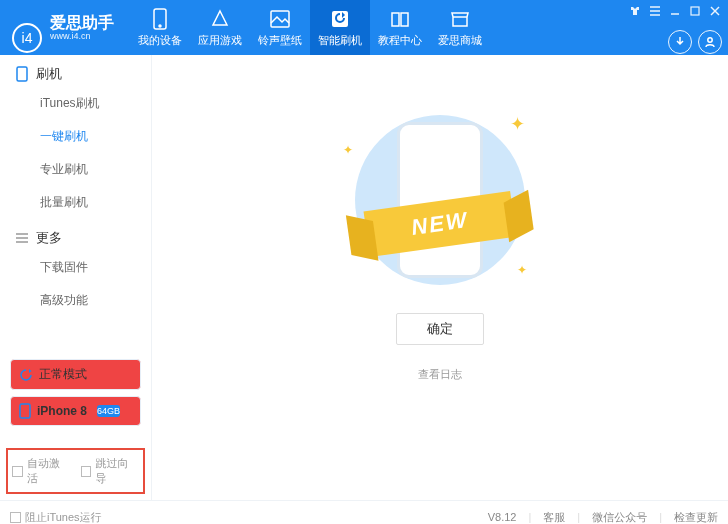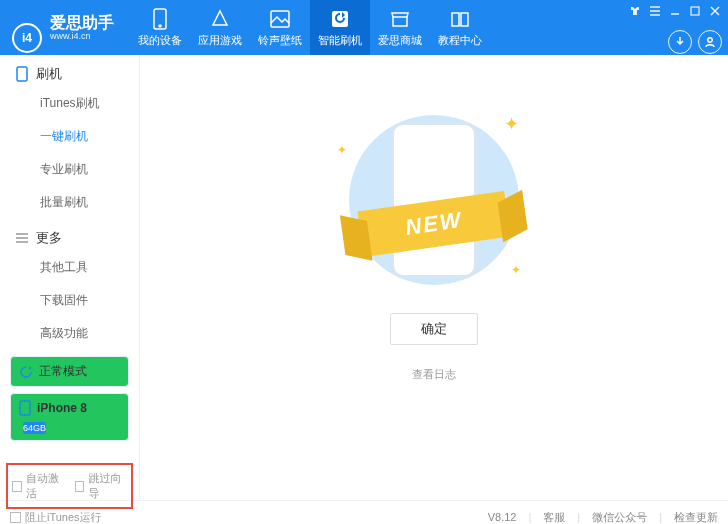--- a/index.html
+++ b/index.html
@@ -1,36 +1,36 @@
 <!DOCTYPE html>
 <html><head>
 <meta charset="utf-8">
 <style>
   * { box-sizing: border-box; margin: 0; padding: 0; user-select: none; }
   body { font-family: "Microsoft YaHei", Arial, sans-serif; background: #fff; overflow: hidden; width: 728px; height: 524px; }
   .topbar { height: 55px; background: #1e87f0; color: #fff; display: flex; align-items: stretch; }
   .logo { display: flex; align-items: center; padding: 0 16px 0 12px; gap: 8px; }
-  .logo-badge { width: 30px; height: 30px; border: 2px solid #fff; border-radius: 50%; display: flex; align-items: center; justify-content: center; font-weight: bold; font-size: 12px; margin-top: 21px; }
+  .logo-badge { width: 30px; height: 30px; border: 2px solid #fff; border-radius: 50%; display: flex; align-items: center; justify-content: center; font-weight: normal; font-size: 14px; margin-top: 21px; }
   .logo-text { font-size: 16px; font-weight: bold; line-height: 1; }
   .logo-url { font-size: 9px; opacity: .9; }
   .navs { display: flex; flex: 1; }
   .nav { width: 60px; display: flex; flex-direction: column; align-items: center; justify-content: center; gap: 3px; cursor: pointer; font-size: 11px; }
   .nav.active { background: #0b6cd4; }
   .nav-ico { width: 22px; height: 22px; display: flex; align-items: center; justify-content: center; }
   .top-right { display: flex; align-items: flex-start; padding: 4px 6px 0 0; gap: 6px; }
   .win-btn { width: 14px; height: 14px; display: flex; align-items: center; justify-content: center; cursor: pointer; font-size: 10px; opacity: .9; }
   .round-btn { width: 24px; height: 24px; border: 1.5px solid rgba(255,255,255,.9); border-radius: 50%; display: flex; align-items: center; justify-content: center; cursor: pointer; margin-top: 12px; margin-right: 6px; }
   .body { display: flex; height: calc(100% - 55px - 24px); }
-  .sidebar { width: 140px; background: #fff; border-right: 1px solid #eef2f6; display: flex; flex-direction: column; }
+  .sidebar { width: 152px; background: #fff; border-right: 1px solid #eef2f6; display: flex; flex-direction: column; }
   .sb-group { padding: 10px 14px 4px 14px; font-size: 13px; color: #333; display: flex; align-items: center; gap: 6px; }
   .sb-icon { color: #1e87f0; width: 16px; display: inline-flex; justify-content: center; }
   .sb-item { padding: 8px 14px 8px 40px; font-size: 12px; color: #666; cursor: pointer; }
   .sb-item.active { color: #1e87f0; }
   .sb-bottom { margin-top: auto; }
-  .mode, .device { margin: 6px 10px; padding: 6px 8px; border: 1px solid #e6eef7; border-radius: 4px; display: flex; align-items: center; gap: 6px; font-size: 12px; color: #333; background: #22c55e; }
+  .mode, .device { margin: 6px 10px; padding: 6px 8px; border: 1px solid #e6eef7; border-radius: 4px; display: flex; align-items: center; gap: 6px; font-size: 12px; color: #333; background: #ef4444; }
   .tag { display: inline-block; background: #1e87f0; color: #fff; font-size: 9px; padding: 1px 0; border-radius: 3px; margin-left: 4px; }
   .checks { display: flex; gap: 10px; margin: 24px 8px 8px 8px; padding: 6px 4px; outline: 2px solid #e74c3c; outline-offset: 0; }
   .chk { display: flex; align-items: center; gap: 4px; font-size: 11px; color: #999; }
   .chk-box { width: 11px; height: 11px; border: 1px solid #bbb; }
   .main { flex: 1; display: flex; flex-direction: column; align-items: center; justify-content: flex-start; padding-top: 50px; background: #fff; }
   .phone-wrap { position: relative; width: 250px; height: 190px; display: flex; align-items: center; justify-content: center; margin-bottom: 18px; }
   .circle { width: 170px; height: 170px; background: #cfe7fb; border-radius: 50%; position: absolute; }
   .phone { width: 86px; height: 156px; background: #fff; border: 3px solid #d9e6f2; border-radius: 12px; position: relative; z-index: 2; }
   .ribbon { position: absolute; width: 148px; height: 46px; background: #f8c93a; z-index: 3; transform: rotate(-8deg); top: 96px; display: flex; align-items: center; justify-content: center; color: #fff; font-weight: 900; font-size: 22px; letter-spacing: 2px; font-style: italic; }
   .ribbon::before, .ribbon::after { content: ""; position: absolute; top: 6px; width: 26px; height: 40px; background: #e7b21f; z-index: -1; }
@@ -89,32 +89,32 @@
             <rect x="2" y="2" width="16" height="16" rx="2"></rect>
             <path d="M10 5 A4 4 0 1 0 14 9" fill="none" stroke="#0b6cd4" stroke-width="2"></path>
             <path d="M12 3 L15 6 L12 9" fill="#0b6cd4"></path>
           </svg>
         </span>
       <span>智能刷机</span>
     </div>
     <div class="nav">
       <span class="nav-ico">
           <svg width="20" height="18" viewBox="0 0 20 18" fill="none" stroke="#fff" stroke-width="1.5">
+            <path d="M2 3 H9 V16 H2 Z M11 3 H18 V16 H11 Z"></path>
+          </svg>
+        </span>
+      <span>教程中心</span>
+    </div>
+    <div class="nav">
+      <span class="nav-ico">
+          <svg width="20" height="18" viewBox="0 0 20 18" fill="none" stroke="#fff" stroke-width="1.5">
             <path d="M3 7 H17 V16 H3 Z M2 3 H18 L17 7 H3 Z"></path>
           </svg>
         </span>
       <span>爱思商城</span>
-    </div>
-    <div class="nav">
-      <span class="nav-ico">
-          <svg width="20" height="18" viewBox="0 0 20 18" fill="none" stroke="#fff" stroke-width="1.5">
-            <path d="M2 3 H9 V16 H2 Z M11 3 H18 V16 H11 Z"></path>
-          </svg>
-        </span>
-      <span>教程中心</span>
     </div>
   </div>
   <div style="display:flex;flex-direction:column;align-items:flex-end;">
     <div class="top-right">
       <span class="win-btn">
           <svg width="12" height="12" viewBox="0 0 12 12" fill="#fff">
             <path d="M2 2 H4 L6 4 L8 2 H10 V5 H8 V10 H4 V5 H2 Z"></path>
           </svg>
         </span>
       <span class="win-btn">
@@ -176,21 +176,20 @@
     <div class="sb-group">
       <span class="sb-icon">
           <svg width="12" height="10" viewBox="0 0 12 10" stroke="#999" stroke-width="1.5">
             <line x1="0" y1="1" x2="12" y2="1"></line>
             <line x1="0" y1="5" x2="12" y2="5"></line>
             <line x1="0" y1="9" x2="12" y2="9"></line>
           </svg>
         </span>
       <span>更多</span>
     </div>
-    <div class="sb-item">其他工具</div>
     <div class="sb-item">下载固件</div>
     <div class="sb-item">高级功能</div>
 
     <div class="sb-bottom">
       <div class="mode">
         <svg width="14" height="14" viewBox="0 0 14 14">
             <path d="M7 2 A5 5 0 1 0 12 7" fill="none" stroke="#1e87f0" stroke-width="1.5"></path>
             <path d="M10 1 L12.5 3 L10 5" fill="#1e87f0"></path>
           </svg>
         <span>正常模式</span>

